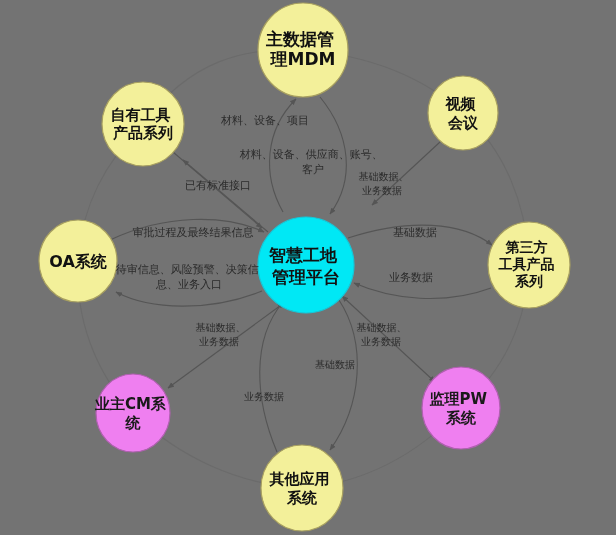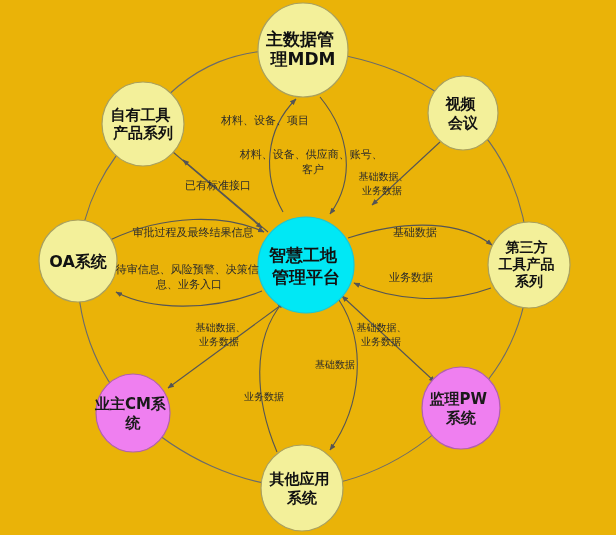--- a/index.html
+++ b/index.html
@@ -7,21 +7,21 @@
     padding: 0;
     background: #ffffff;
   }
   body {
     font-family: "DejaVu Sans", "Liberation Sans", sans-serif;
   }
   #canvas {
     position: relative;
     width: 616px;
     height: 535px;
-    background: #eab308;
+    background: #737373;
     overflow: hidden;
   }
   #diagram-svg {
     position: absolute;
     top: 0;
     left: 0;
     width: 616px;
     height: 535px;
   }
   .node-label {

